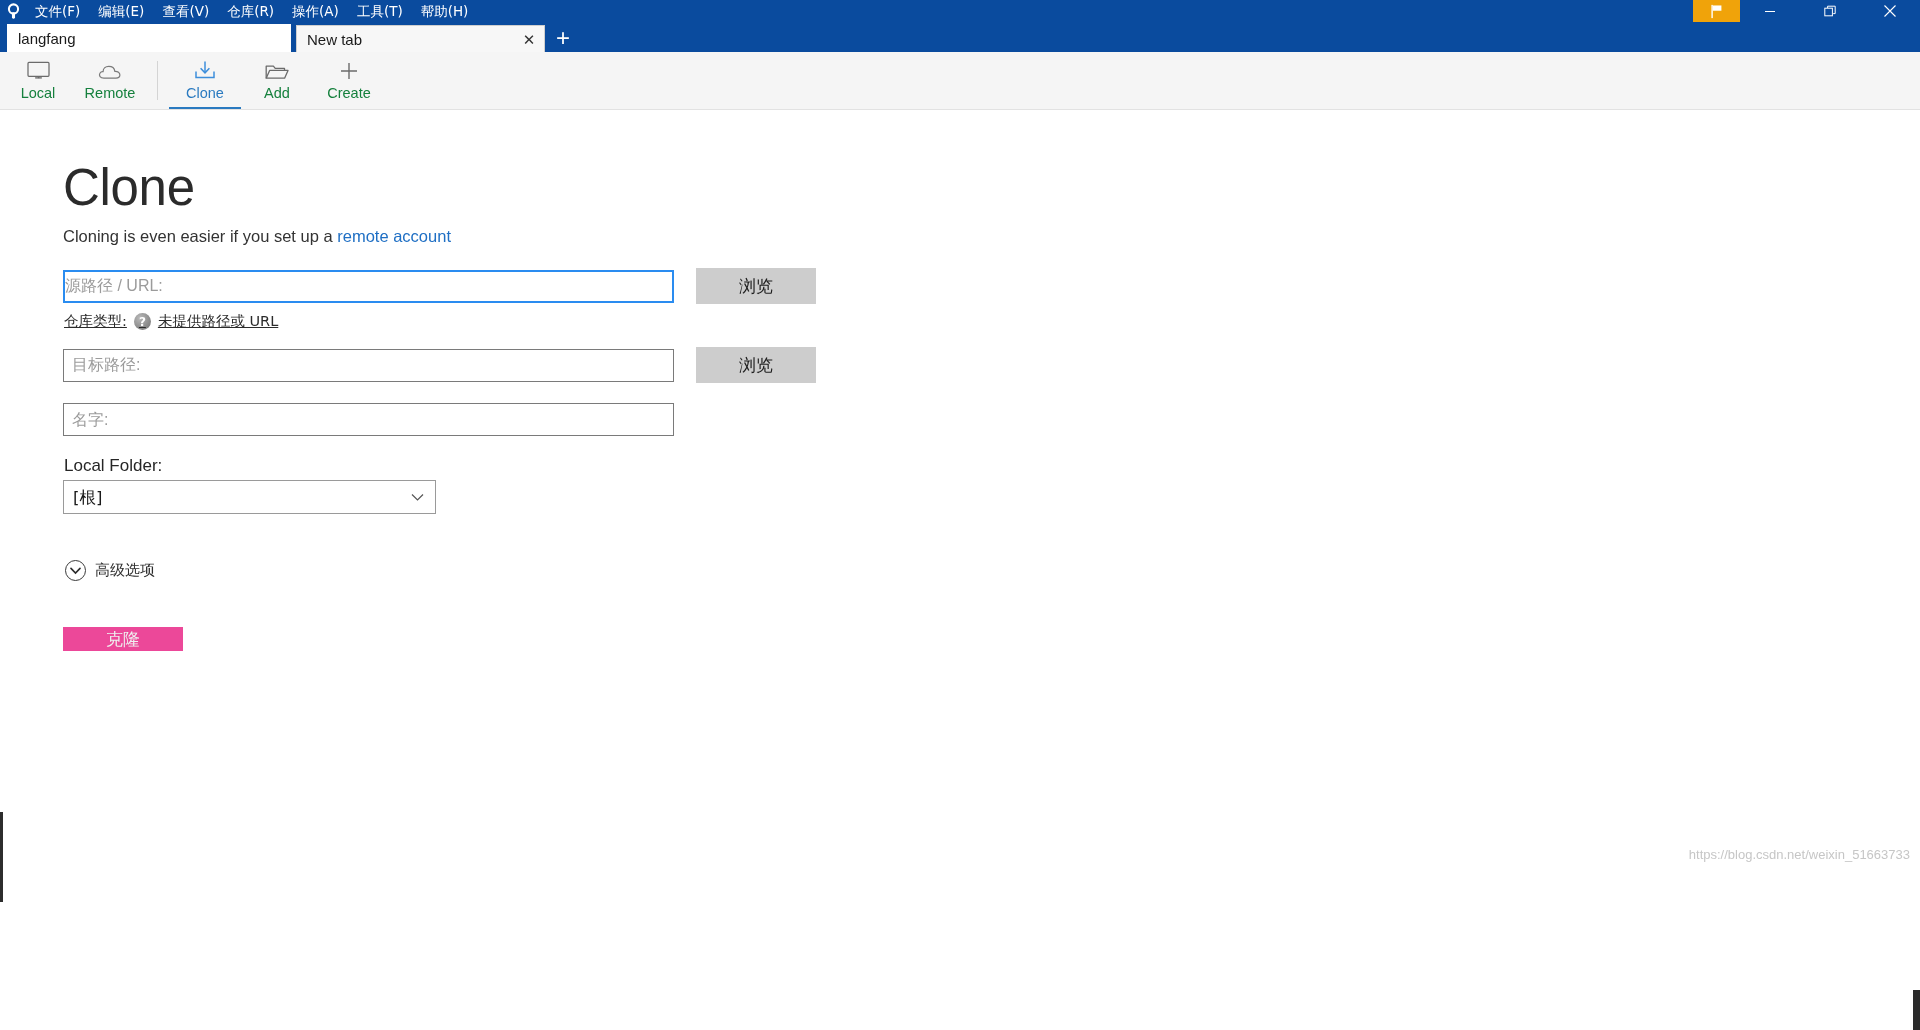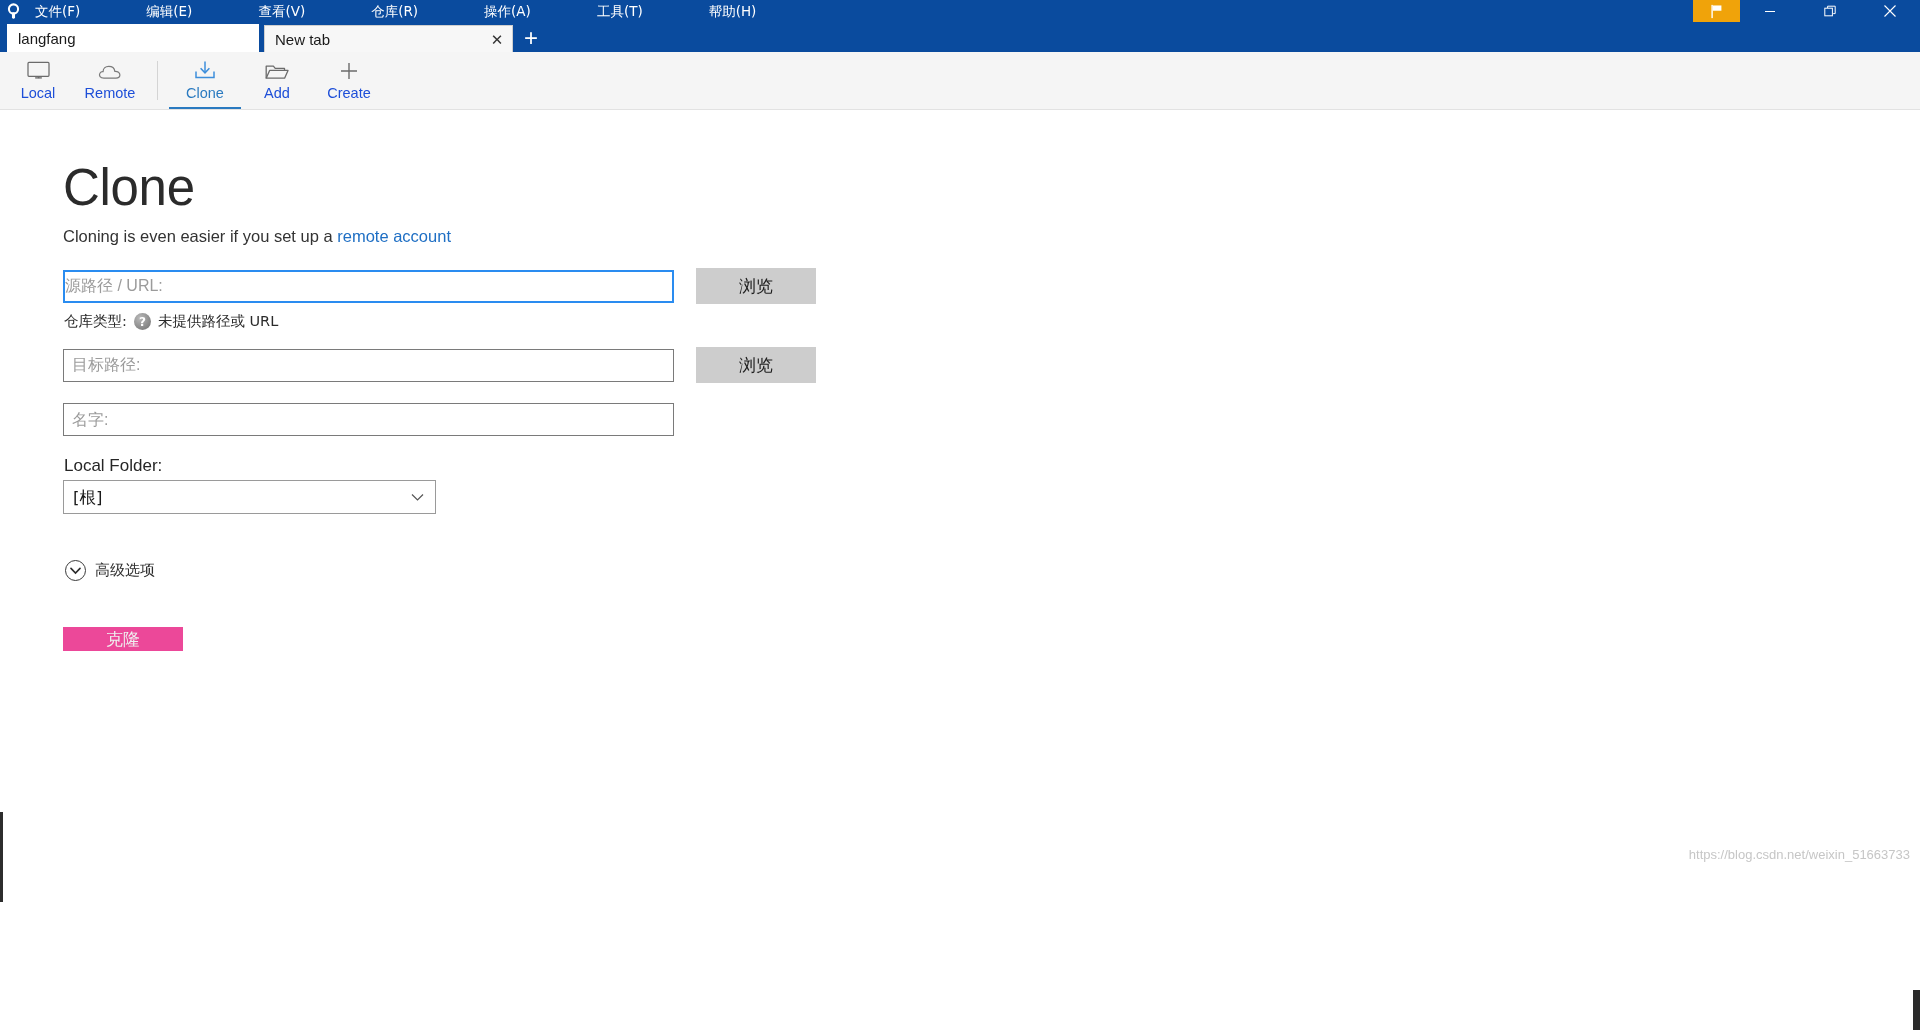--- a/index.html
+++ b/index.html
@@ -30,21 +30,20 @@
   .app-logo {
     width: 26px; height: 22px;
     display: flex; align-items: center; justify-content: center;
     flex: 0 0 auto;
   }
   .app-logo svg { display: block; }
   .menu {
     display: flex;
     align-items: center;
     height: 22px;
-    gap: 48px;
   }
   .menu-item {
     font-size: 13.5px;
     line-height: 22px;
     color: #ffffff;
     padding: 0 9px;
     white-space: nowrap;
     font-family: "DejaVu Sans", "Liberation Sans", sans-serif;
   }
 
@@ -121,21 +120,21 @@
     align-items: stretch;
     padding-left: 2px;
   }
   .tool {
     width: 72px;
     display: flex;
     flex-direction: column;
     align-items: center;
     justify-content: center;
     gap: 3px;
-    color: #1d4ed8;
+    color: #15803d;
     font-size: 14.5px;
     border-bottom: 2px solid transparent;
   }
   .tool .ticon { height: 24px; display: flex; align-items: flex-end; }
   .tool.active { color: #2a7ac0; border-bottom-color: #2a7ac0; }
   .tool-sep {
     width: 1px;
     background: #d4d4d4;
     margin: 9px 11px 9px 11px;
     flex: 0 0 1px;
@@ -196,20 +195,21 @@
   }
 
   .repo-type {
     display: flex;
     align-items: center;
     gap: 7px;
     margin: 5px 0 16px 1px;
     font-size: 14.5px;
     color: #2b2b2b;
     font-family: "DejaVu Sans", "Liberation Sans", sans-serif;
+    text-decoration: underline;
   }
   .help-icon {
     width: 17px; height: 17px;
     border-radius: 50%;
     background: radial-gradient(circle at 35% 30%, #b9b9b9, #6e6e6e);
     color: #ffffff;
     font-size: 12px;
     font-weight: bold;
     display: inline-flex;
     align-items: center;
@@ -352,21 +352,21 @@
       </div>
       <div class="win-btn close">
         <svg width="14" height="14" viewBox="0 0 14 14">
           <path d="M1.5 1.5 L12.5 12.5 M12.5 1.5 L1.5 12.5" stroke="#ffffff" stroke-width="1.1" fill="none"></path>
         </svg>
       </div>
     </div>
   </div>
 
   <div class="tabstrip">
-    <div class="tab active" style="width:252px">
+    <div class="tab active" style="width:284px">
       <span class="tab-label">langfang</span>
     </div>
     <div class="tab" style="width:249px">
       <span class="tab-label">New tab</span>
       <span class="tab-close">✕</span>
     </div>
     <div class="tab-add">+</div>
   </div>
 
   <div class="toolbar">

